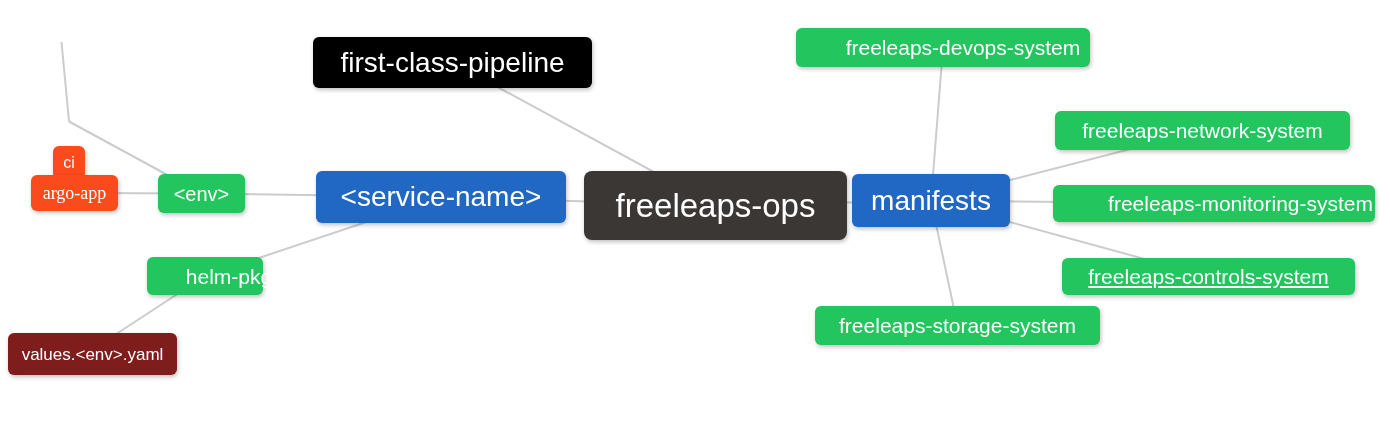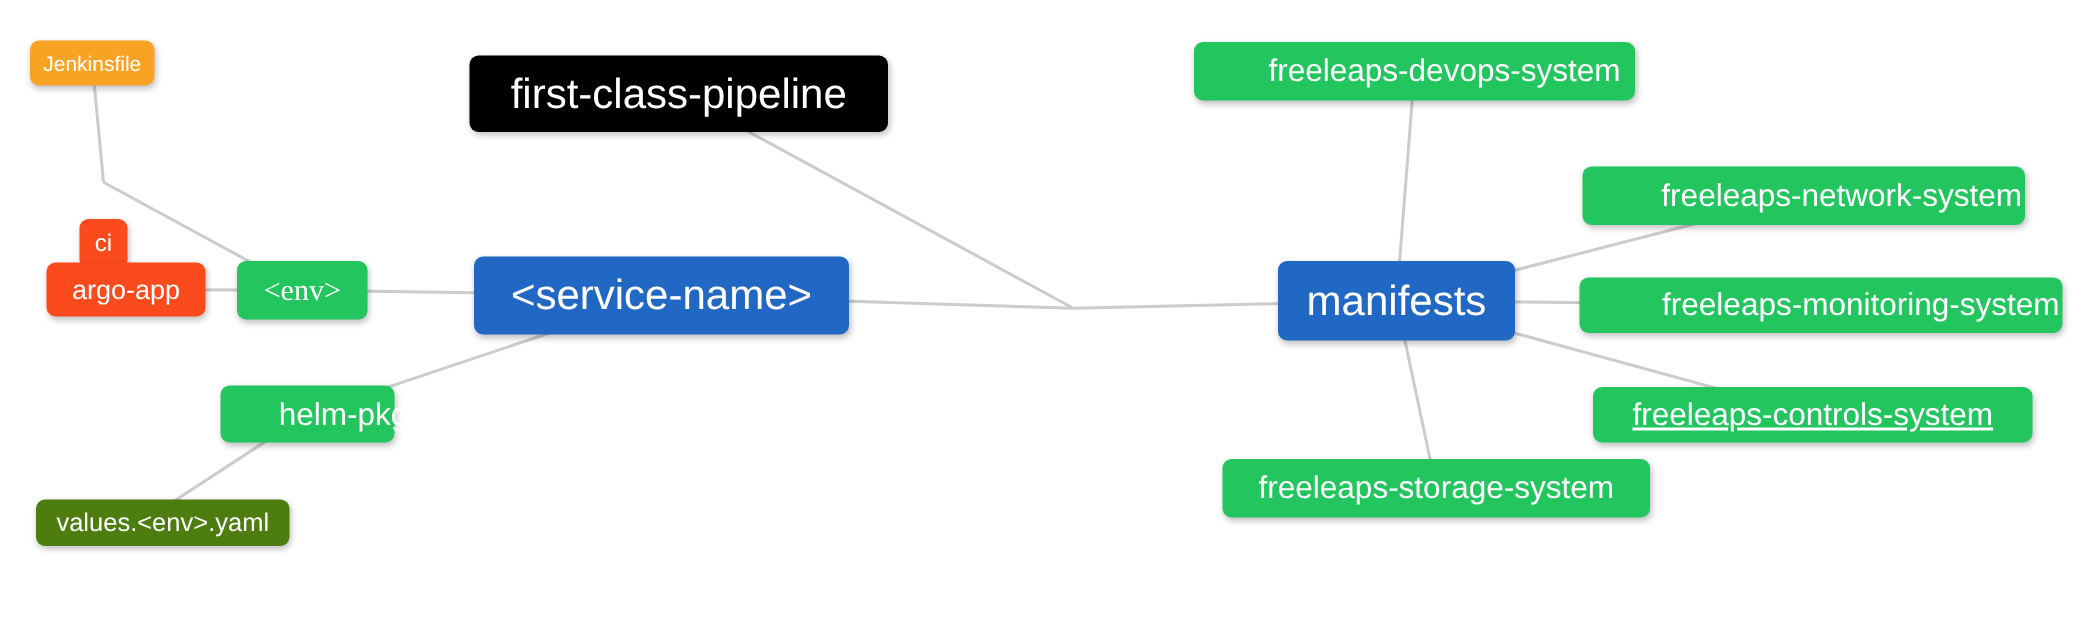--- a/index.html
+++ b/index.html
@@ -53,70 +53,70 @@
       <line x1="92.5" y1="349.5" x2="205" y2="276" stroke="#CCCCCC" stroke-width="2"></line>
       <line x1="452.5" y1="62.5" x2="715.5" y2="205.5" stroke="#CCCCCC" stroke-width="2"></line>
       <line x1="715.5" y1="205.5" x2="931" y2="200.5" stroke="#CCCCCC" stroke-width="2"></line>
       <line x1="931" y1="200.5" x2="943" y2="47.5" stroke="#CCCCCC" stroke-width="2"></line>
       <line x1="931" y1="200.5" x2="1202.5" y2="130.5" stroke="#CCCCCC" stroke-width="2"></line>
       <line x1="931" y1="200.5" x2="1214" y2="203.5" stroke="#CCCCCC" stroke-width="2"></line>
       <line x1="931" y1="200.5" x2="1208.5" y2="276.5" stroke="#CCCCCC" stroke-width="2"></line>
       <line x1="931" y1="200.5" x2="957.5" y2="325.5" stroke="#CCCCCC" stroke-width="2"></line>
     </svg>
 
-  <div class="node" style="left: 20px; top: 27px; width: 83px; height: 30px; font-size: 14px; background: rgb(249, 163, 37); color: rgb(255, 255, 255);">
-    <span>Jenkinsfile</span>
-  </div>
 
   <div class="node" style="left: 53px; top: 105px; width: 32px; height: 33px; font-size: 16px; background: rgb(251, 74, 28); color: rgb(255, 255, 255); margin-top: 41px;">
     <span>ci</span>
   </div>
 
-  <div class="node" style="left: 31px; top: 175px; width: 106px; height: 36px; font-size: 18px; background: rgb(251, 74, 28); color: rgb(255, 255, 255);">
+  <div class="node" style="left: 31px; top: 175px; width: 87px; height: 36px; font-size: 18px; background: rgb(251, 74, 28); color: rgb(255, 255, 255); font-family: Liberation Serif, serif;">
     <span>argo-app</span>
   </div>
 
-  <div class="node" style="left: 158px; top: 174px; width: 87px; height: 39px; font-size: 20px; background: rgb(34, 197, 94); color: rgb(255, 255, 255); font-family: Liberation Serif, serif;">
+  <div class="node" style="left: 158px; top: 174px; width: 87px; height: 39px; font-size: 20px; background: rgb(34, 197, 94); color: rgb(255, 255, 255);">
     <span>&lt;env&gt;</span>
   </div>
 
   <div class="node" style="left: 313px; top: 37px; width: 279px; height: 51px; font-size: 28px; background: #000000; color: rgb(255, 255, 255);">
     <span>first-class-pipeline</span>
   </div>
 
   <div class="node" style="left: 316px; top: 171px; width: 250px; height: 52px; font-size: 28px; background: rgb(33, 103, 196); color: rgb(255, 255, 255);">
     <span>&lt;service-name&gt;</span>
   </div>
 
+  <div class="node" style="left: 584px; top: 171px; width: 263px; height: 69px; font-size: 33px; border-radius: 8px; background: rgb(59, 55, 53); color: rgb(255, 255, 255);">
+    <span>freeleaps-ops</span>
+  </div>
 
   <div class="node" style="left: 852px; top: 174px; width: 158px; height: 53px; font-size: 28px; background: rgb(33, 103, 196); color: rgb(255, 255, 255);">
     <span>manifests</span>
   </div>
 
   <div class="node" style="left: 796px; top: 28px; width: 294px; height: 39px; font-size: 21px; background: rgb(34, 197, 94); color: rgb(255, 255, 255); padding-left: 40px;">
     <span>freeleaps-devops-system</span>
   </div>
 
-  <div class="node" style="left: 1055px; top: 111px; width: 295px; height: 39px; font-size: 21px; background: rgb(34, 197, 94); color: rgb(255, 255, 255); justify-content: flex-end;">
+  <div class="node" style="left: 1055px; top: 111px; width: 295px; height: 39px; font-size: 21px; background: rgb(34, 197, 94); color: rgb(255, 255, 255);">
     <span>freeleaps-network-system</span>
   </div>
 
   <div class="node" style="left: 1053px; top: 185px; width: 322px; height: 37px; font-size: 21px; background: rgb(34, 197, 94); color: rgb(255, 255, 255); justify-content: flex-end;">
     <span>freeleaps-monitoring-system</span>
   </div>
 
   <div class="node" style="left: 1062px; top: 258px; width: 293px; height: 37px; font-size: 21px; background: rgb(34, 197, 94); color: rgb(255, 255, 255); text-decoration: underline;">
     <span>freeleaps-controls-system</span>
   </div>
 
   <div class="node" style="left: 815px; top: 306px; width: 285px; height: 39px; font-size: 21px; background: rgb(34, 197, 94); color: rgb(255, 255, 255);">
     <span>freeleaps-storage-system</span>
   </div>
 
   <div class="node" style="left: 147px; top: 257px; width: 116px; height: 38px; font-size: 21px; background: rgb(34, 197, 94); color: rgb(255, 255, 255); padding-left: 48px;">
     <span>helm-pkg</span>
   </div>
 
-  <div class="node" style="left: 8px; top: 333px; width: 169px; height: 31px; font-size: 17px; background: #4d7c0f; color: rgb(255, 255, 255); margin-left: 16px;">
+  <div class="node" style="left: 8px; top: 333px; width: 169px; height: 42px; font-size: 17px; background: #7f1d1d; color: rgb(255, 255, 255);">
     <span>values.&lt;env&gt;.yaml</span>
   </div>
 
 </div>
 
 </body></html>

